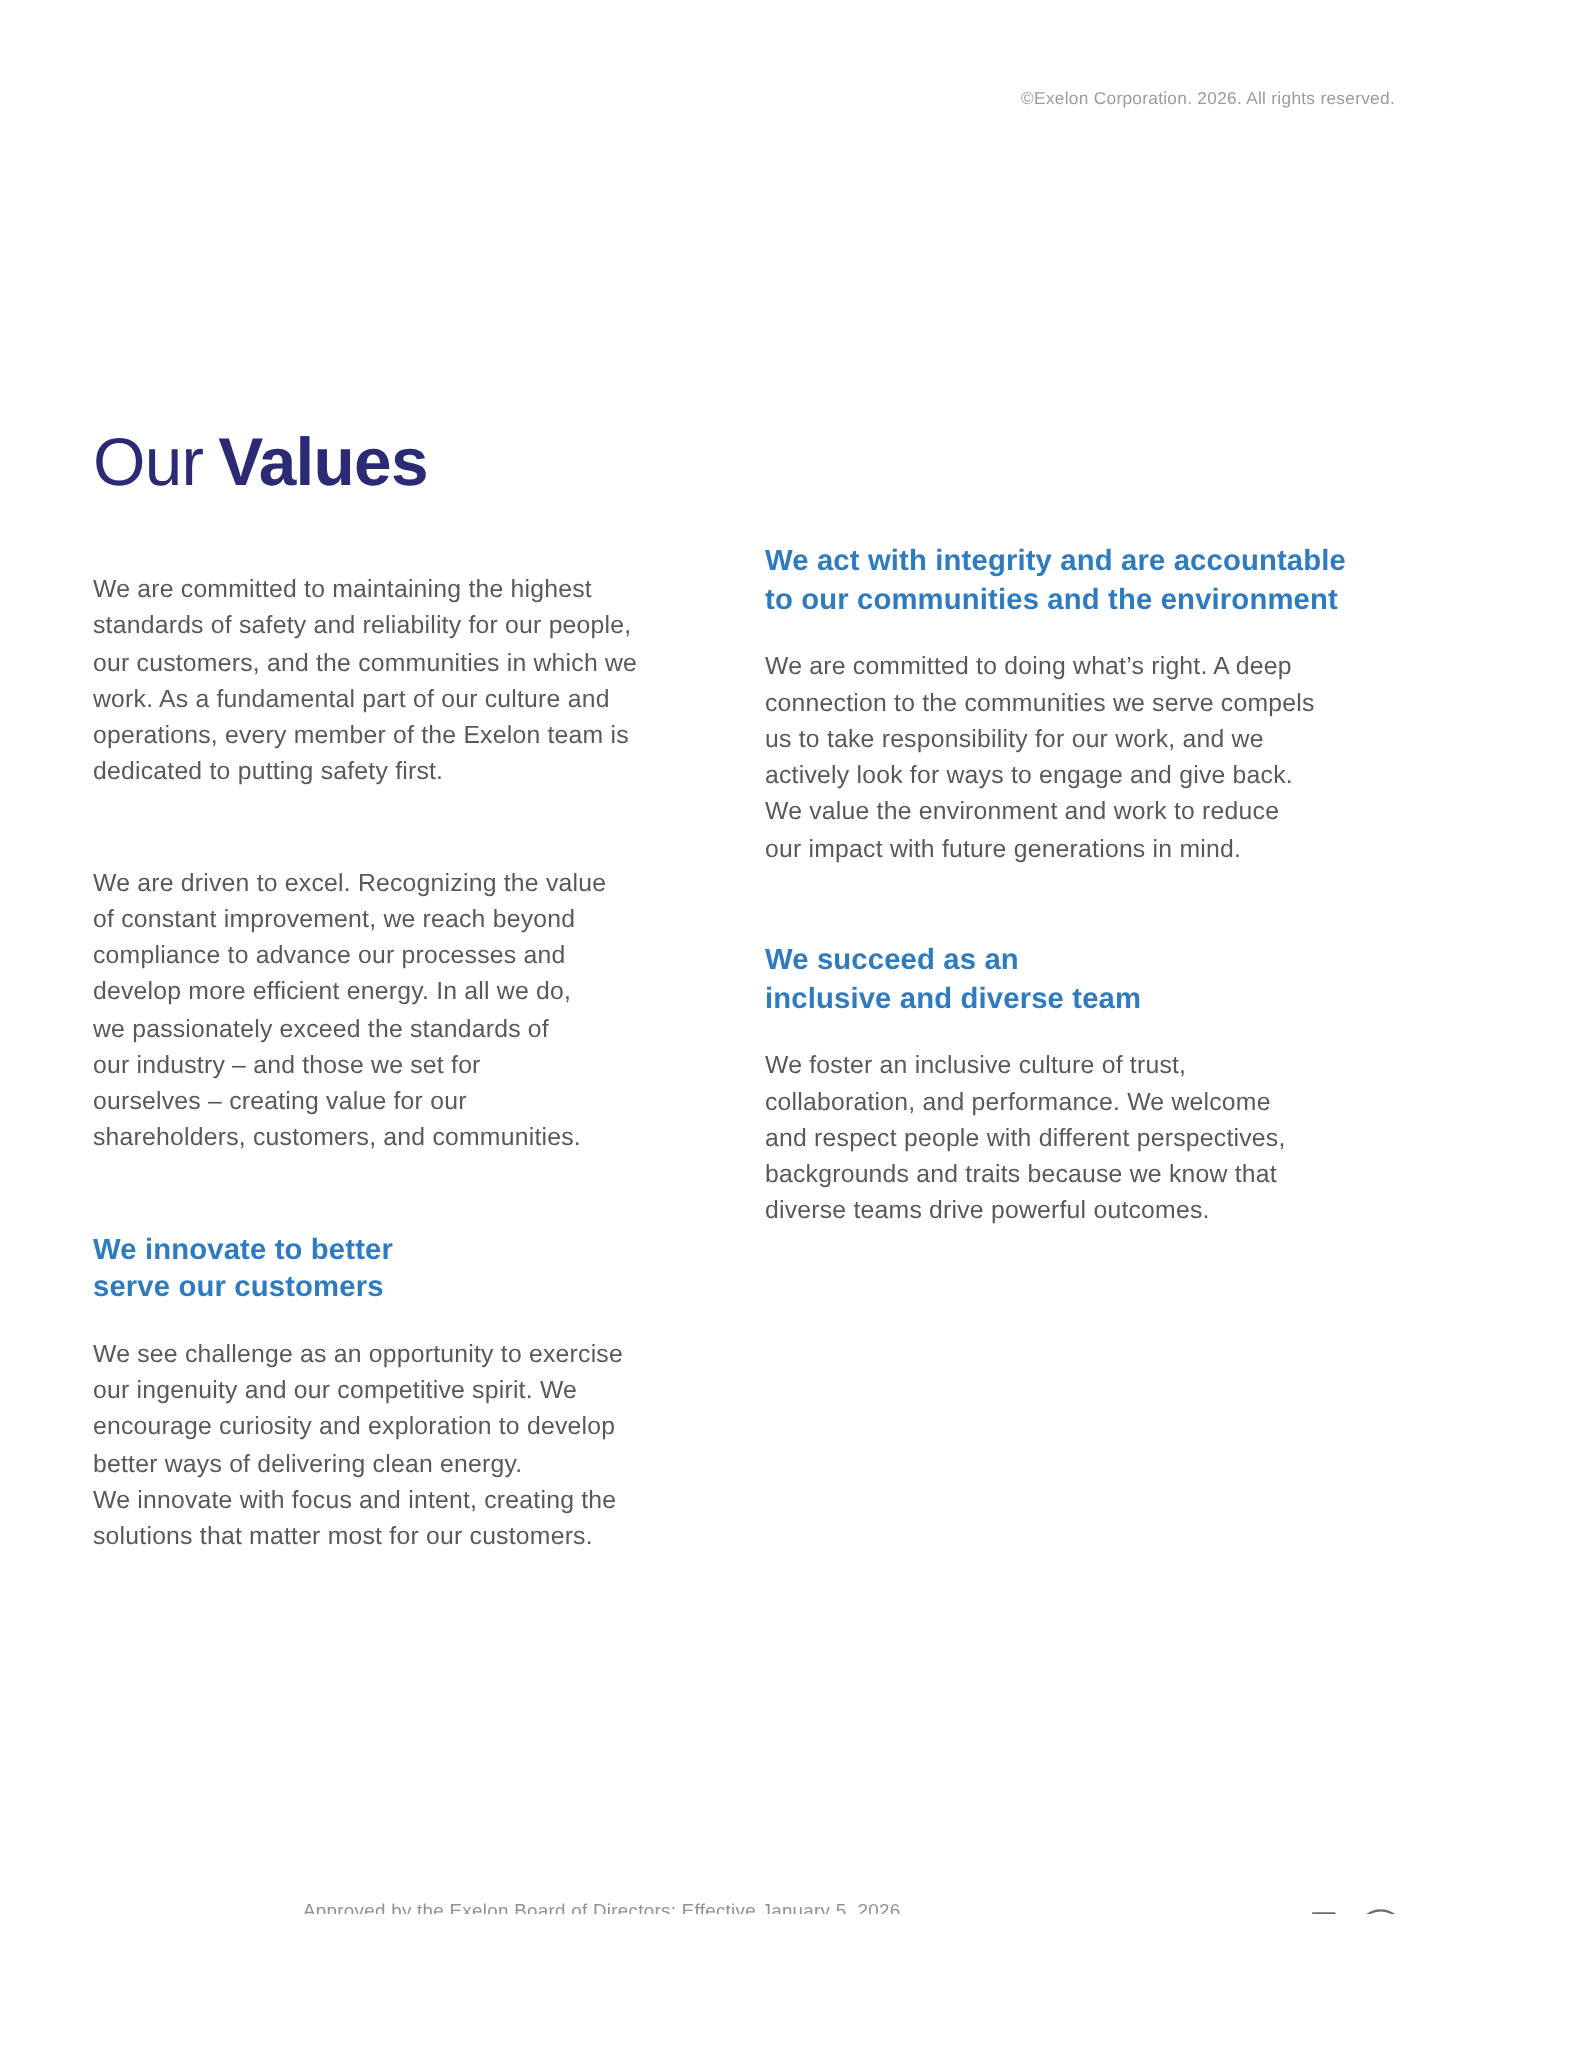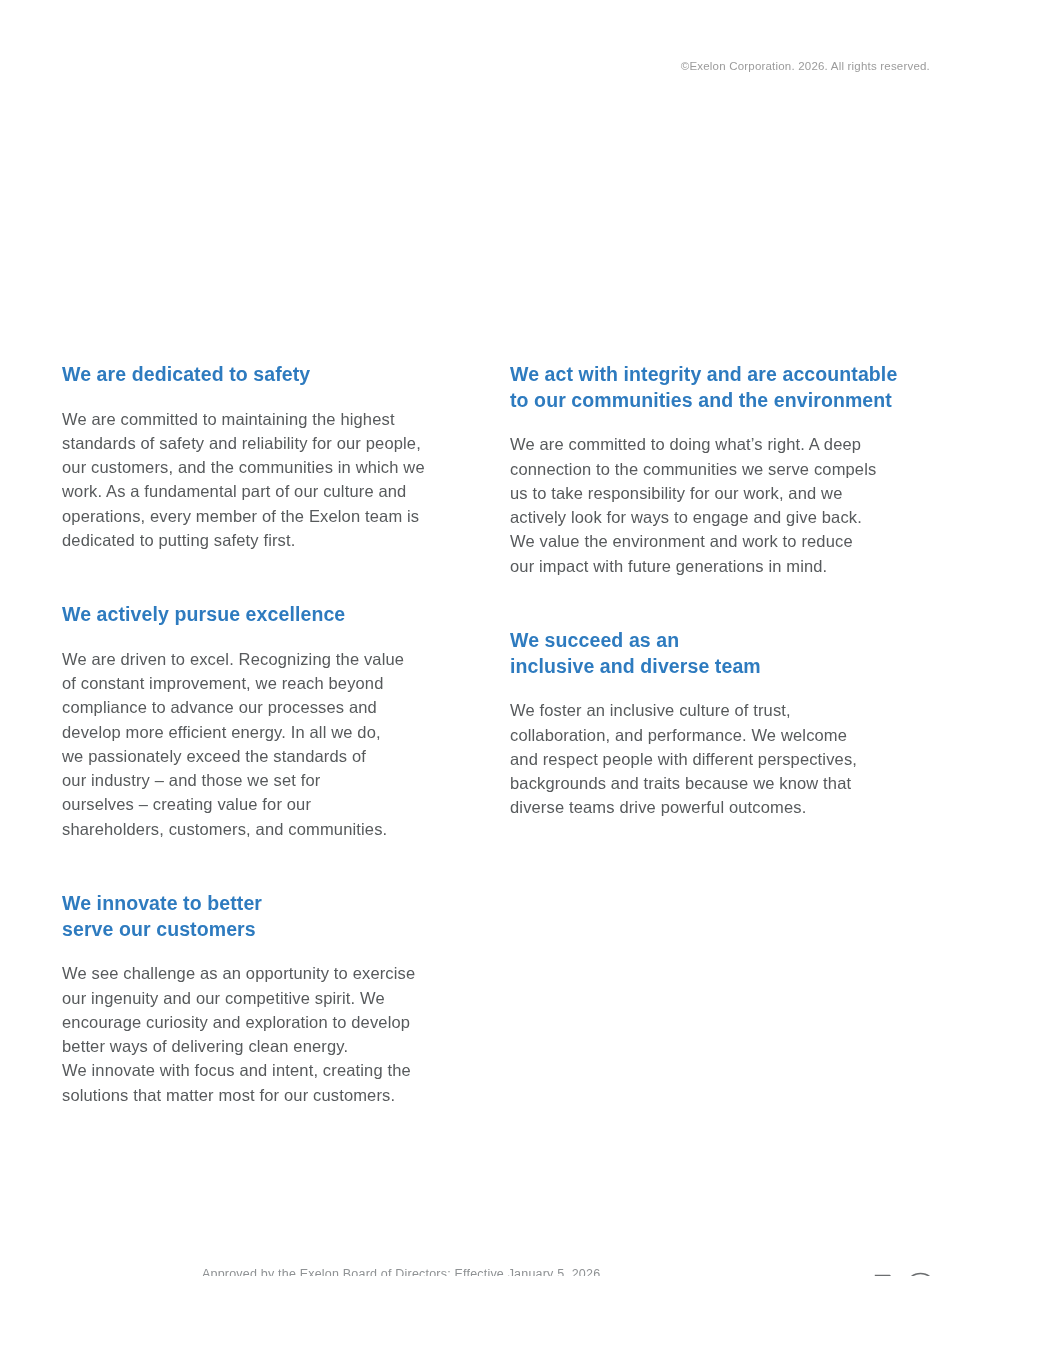--- a/index.html
+++ b/index.html
@@ -96,33 +96,32 @@
     cursor: pointer;
   }
 </style>
 </head>
 <body>
 
 <div class="page">
 
   <div class="copyright">©Exelon Corporation. 2026. All rights reserved.</div>
 
+  <h1 class="doc-title"><span class="light">Our</span><span class="bold">Values</span></h1>
 
   <div class="col col-left">
     <section class="value-section">
-      <h2 class="section-heading">We are dedicated to safety</h2>
       <p class="section-body">We are committed to maintaining the highest
 standards of safety and reliability for our people,
 our customers, and the communities in which we
 work. As a fundamental part of our culture and
 operations, every member of the Exelon team is
 dedicated to putting safety first.</p>
     </section>
     <section class="value-section">
-      <h2 class="section-heading">We actively pursue excellence</h2>
       <p class="section-body">We are driven to excel. Recognizing the value
 of constant improvement, we reach beyond
 compliance to advance our processes and
 develop more efficient energy. In all we do,
 we passionately exceed the standards of
 our industry – and those we set for
 ourselves – creating value for our
 shareholders, customers, and communities.</p>
     </section>
     <section class="value-section">

